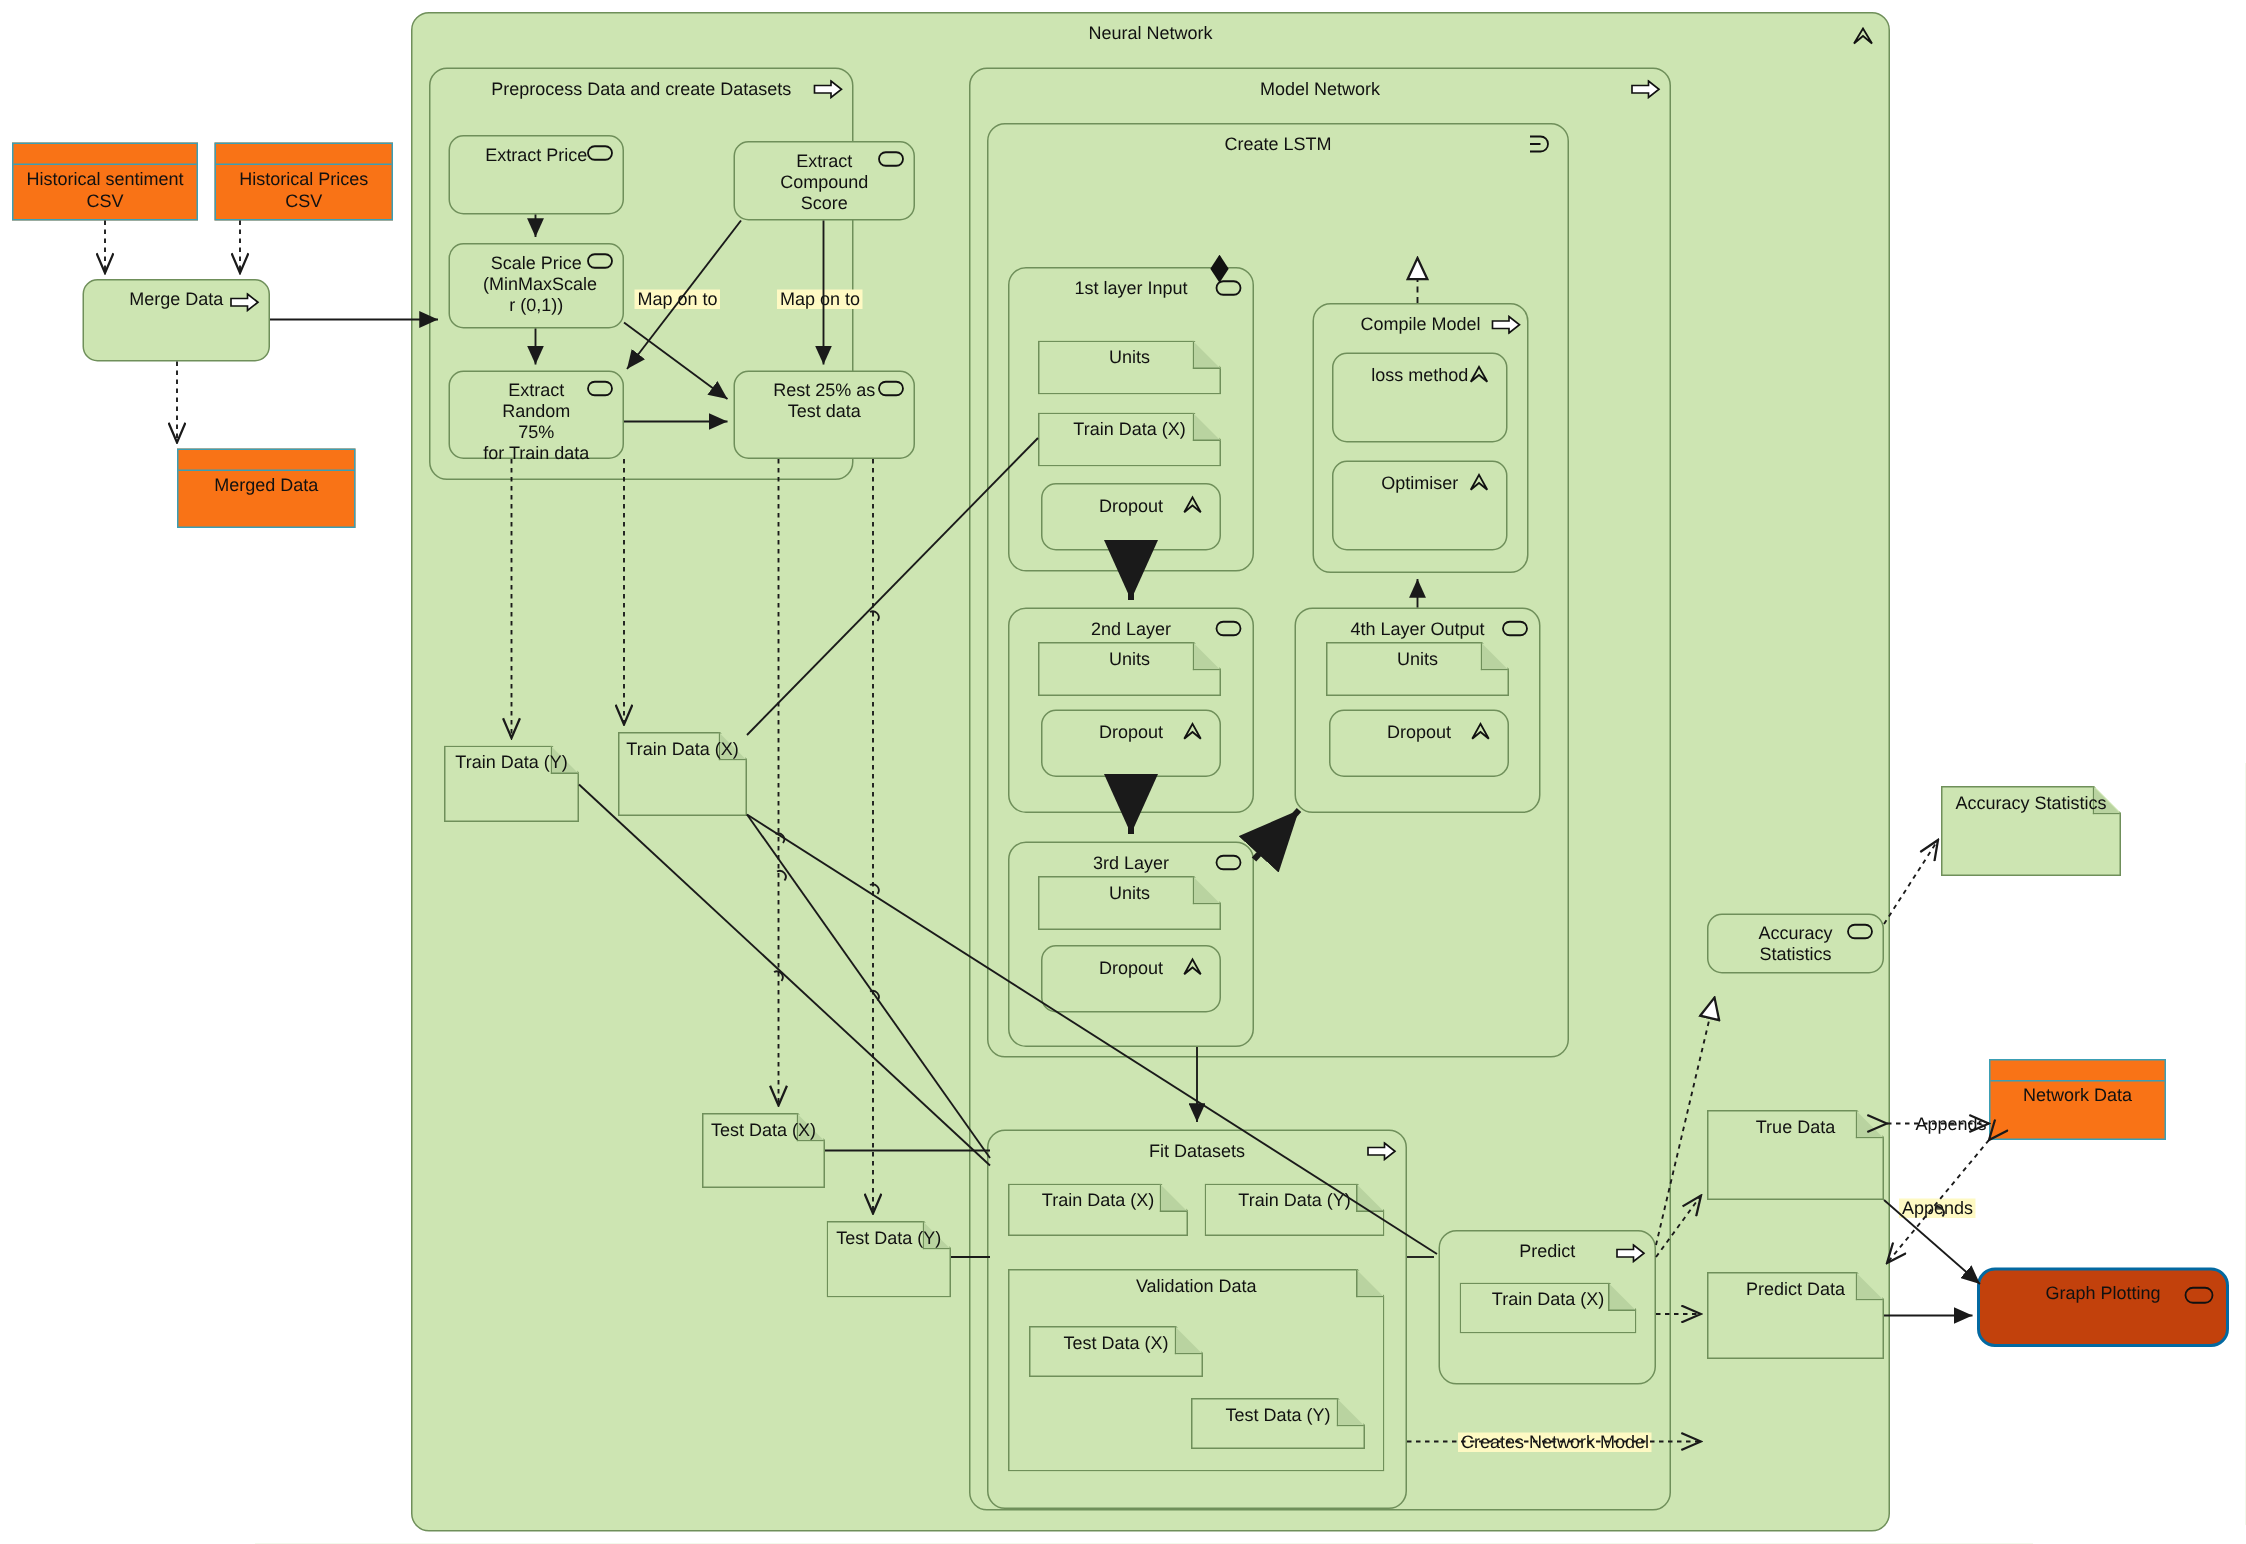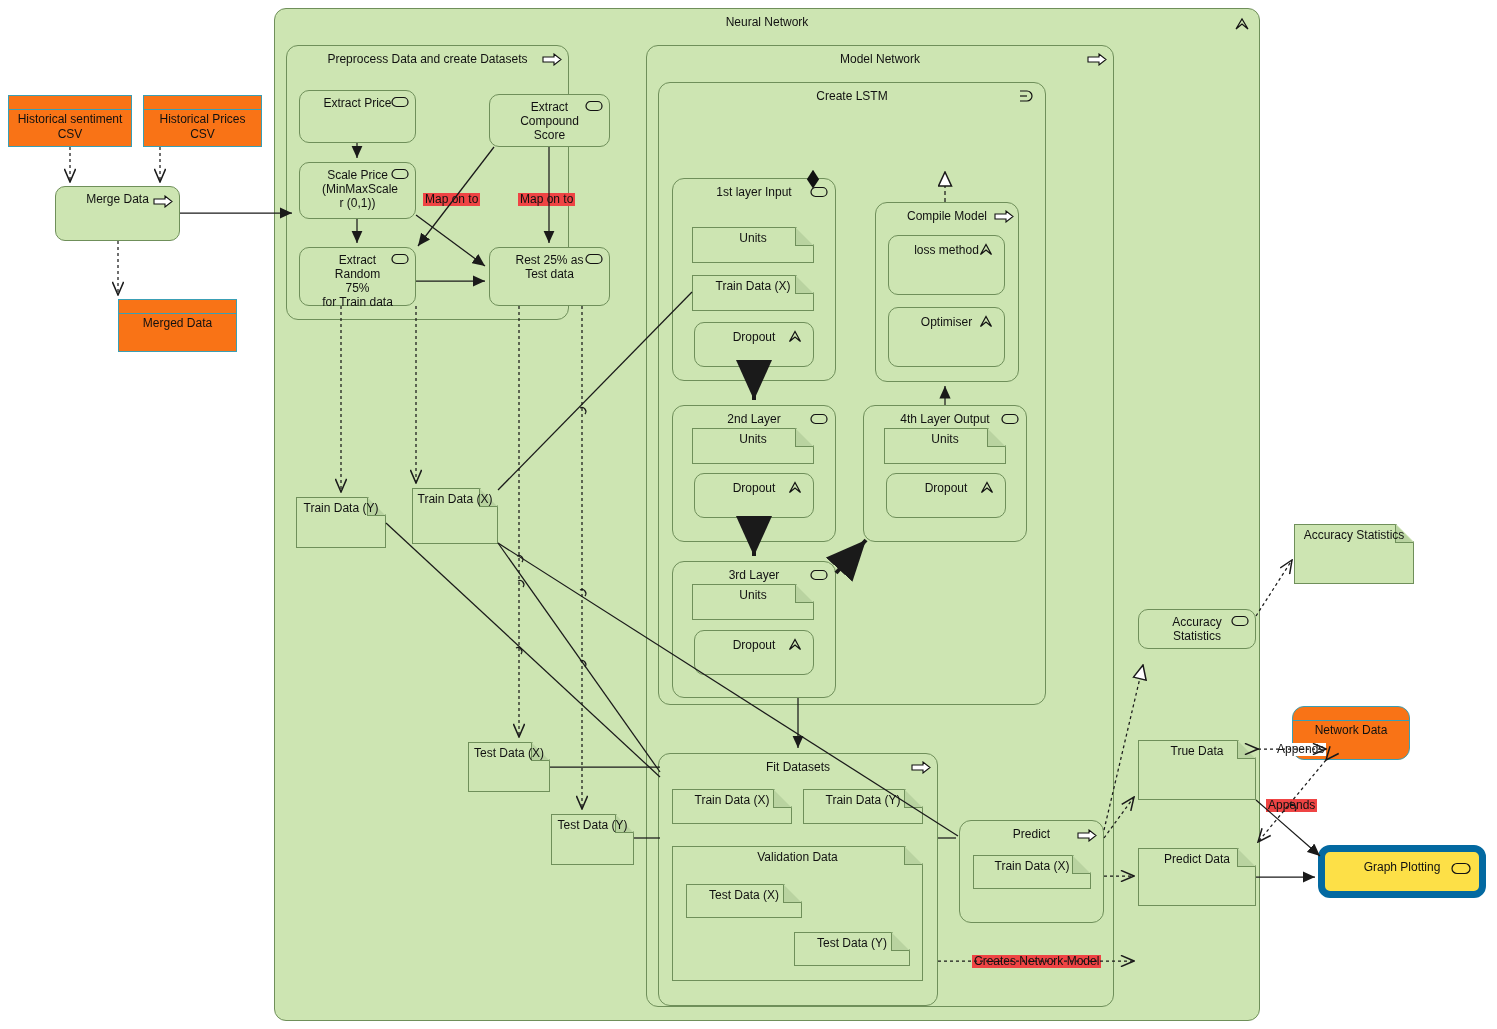--- a/index.html
+++ b/index.html
@@ -45,33 +45,33 @@
 
   
   .obj{position:absolute;box-sizing:border-box;background:#f97316;
        border:1px solid #3a9fb5;}
   .obj .band{position:absolute;left:0;right:0;top:0;height:13px;
        border-bottom:1px solid #3a9fb5;}
   .obj .lbl{position:absolute;left:0;right:0;top:16px;text-align:center;
        font-size:12px;line-height:15px;padding:0 4px;white-space:pre-line;}
 
   
-  .cyanproc{position:absolute;box-sizing:border-box;background:#fde047;
-       border:7px solid #0369a1;border-radius:12px;}
+  .cyanproc{position:absolute;box-sizing:border-box;background:#c2410c;
+       border:2px solid #0369a1;border-radius:12px;}
   .cyanproc .lbl{position:absolute;left:0;right:0;top:8px;text-align:center;
        font-size:12px;line-height:14px;padding:0 26px;}
 
   
   .mk{position:absolute;right:6px;top:5px;width:18px;height:13px;}
   .mk svg{display:block;}
 
   
   .elabel{position:absolute;font-size:12px;line-height:13px;color:#111;
           white-space:nowrap;background:transparent;}
-  .elabel.onfill{background:#ef4444;padding:0 2px;}
+  .elabel.onfill{background:#fef9c3;padding:0 2px;}
   .elabel.onwhite{background:#ffffff;padding:0 2px;}
 
   svg.wires{position:absolute;left:0;top:0;width:1497px;height:1029px;
             pointer-events:none;overflow:visible;}
 </style>
 </head>
 <body>
 
 <div id="stage">
 
@@ -394,21 +394,21 @@
     <div class="body"></div>
       <div class="fold"></div>
     <div class="lbl">Test Data (X)</div>
   </div>
   <div class="note" style="left:551px;top:814px;width:83px;height:51px;">
     <div class="body"></div>
       <div class="fold"></div>
     <div class="lbl">Test Data (Y)</div>
   </div>
 
-  <div class="obj node" style="left:1292px;top:706px;width:118px;height:54px;border-radius:12px;">
+  <div class="obj node" style="left:1326px;top:706px;width:118px;height:54px;">
     <div class="band"></div>
     <div class="lbl">Network Data</div>
   </div>
   <div class="cyanproc node" style="left:1318px;top:845px;width:168px;height:53px;">
     <div class="lbl">Graph Plotting</div>
     <span class="mk" style="right:10px;top:10px;">
       <svg width="20" height="13" viewBox="0 0 20 13">
           <rect x="1" y="1.5" width="18" height="10" rx="5" fill="none" stroke="#111" stroke-width="1.2"></rect>
         </svg>
     </span>

